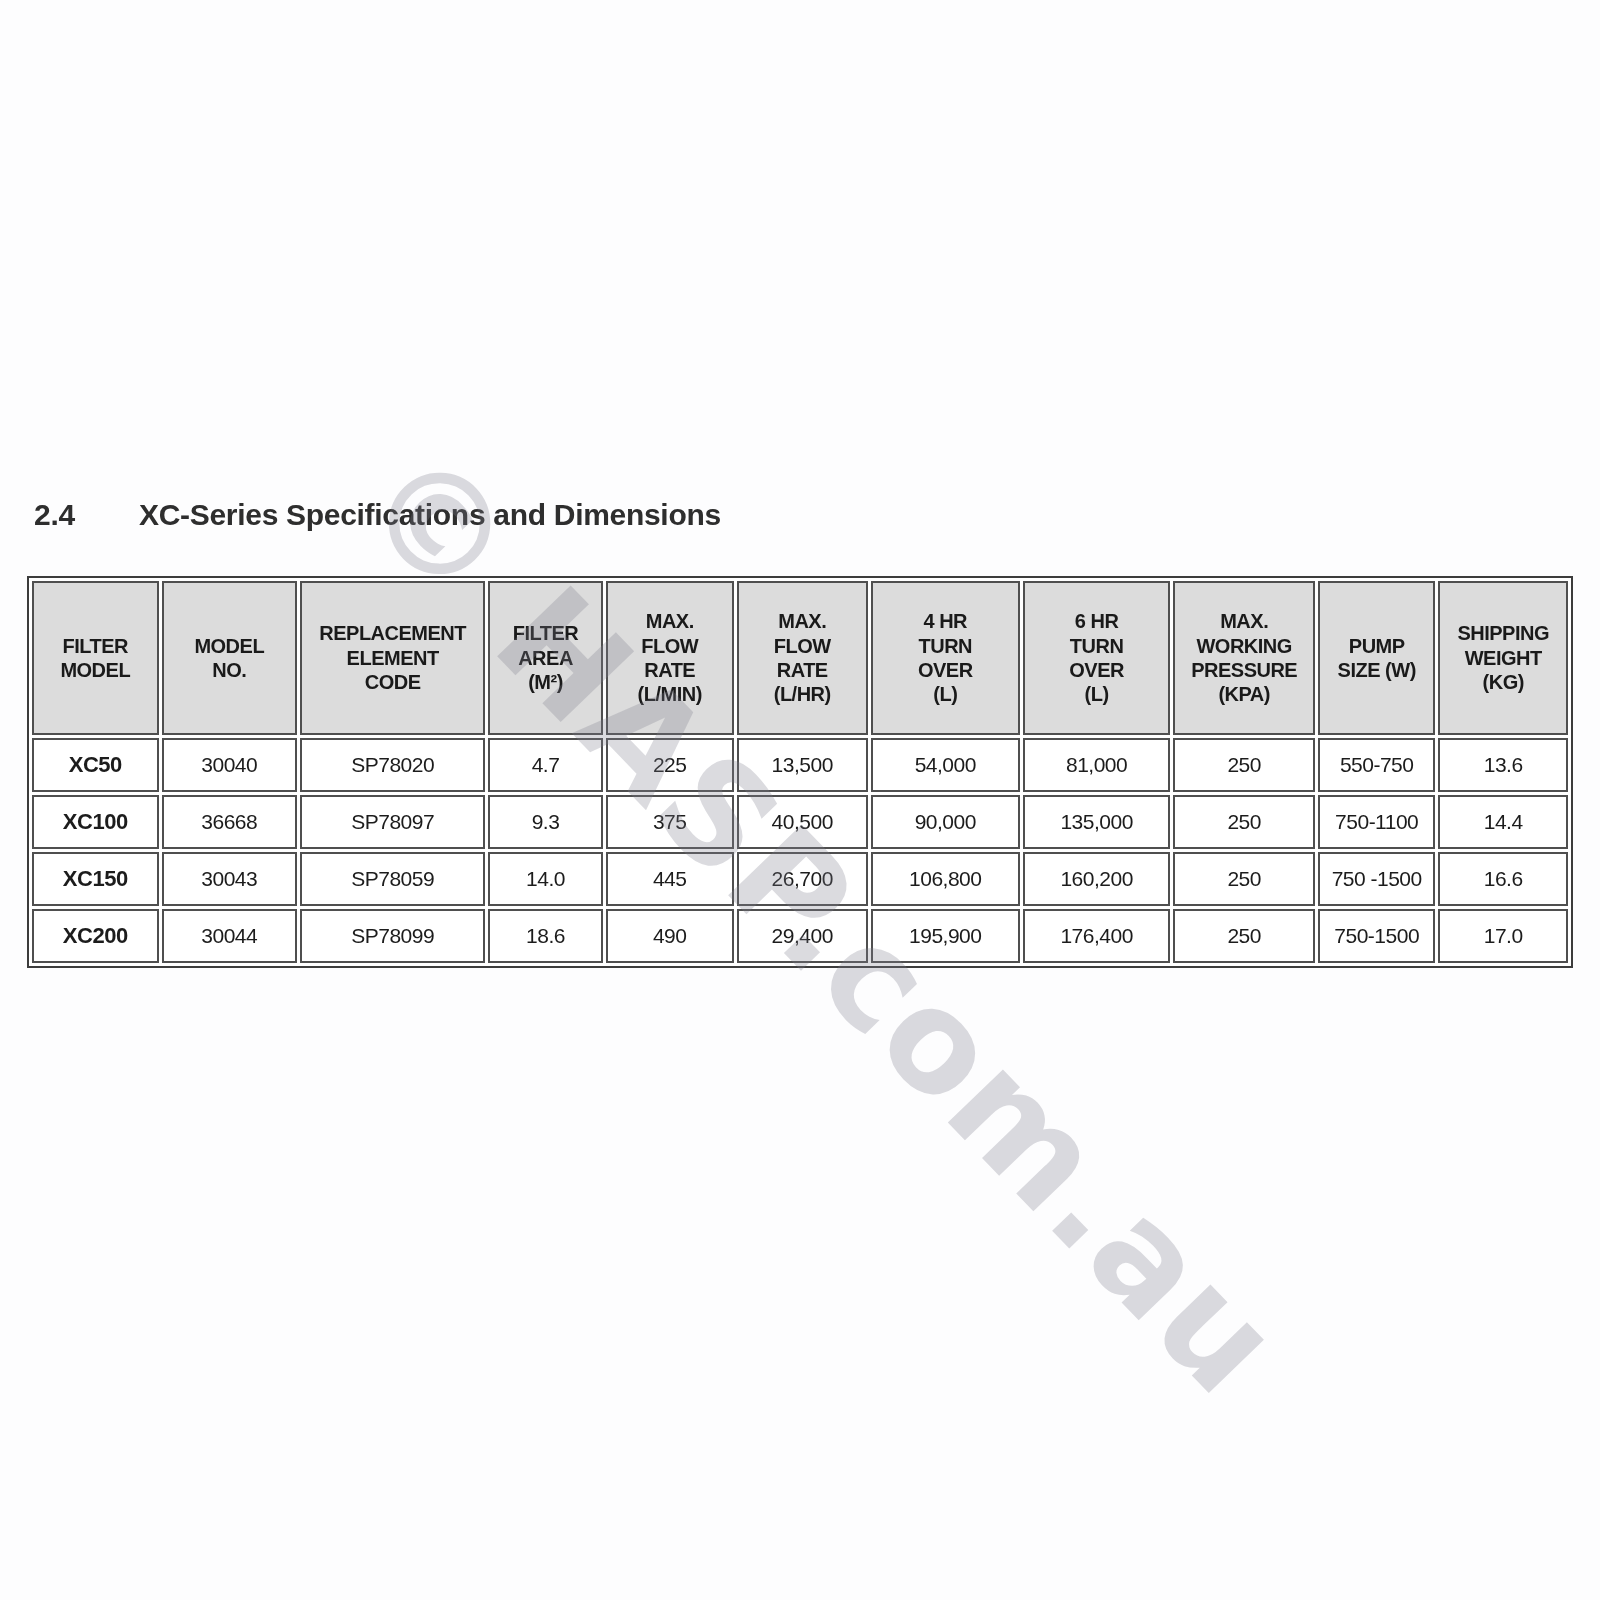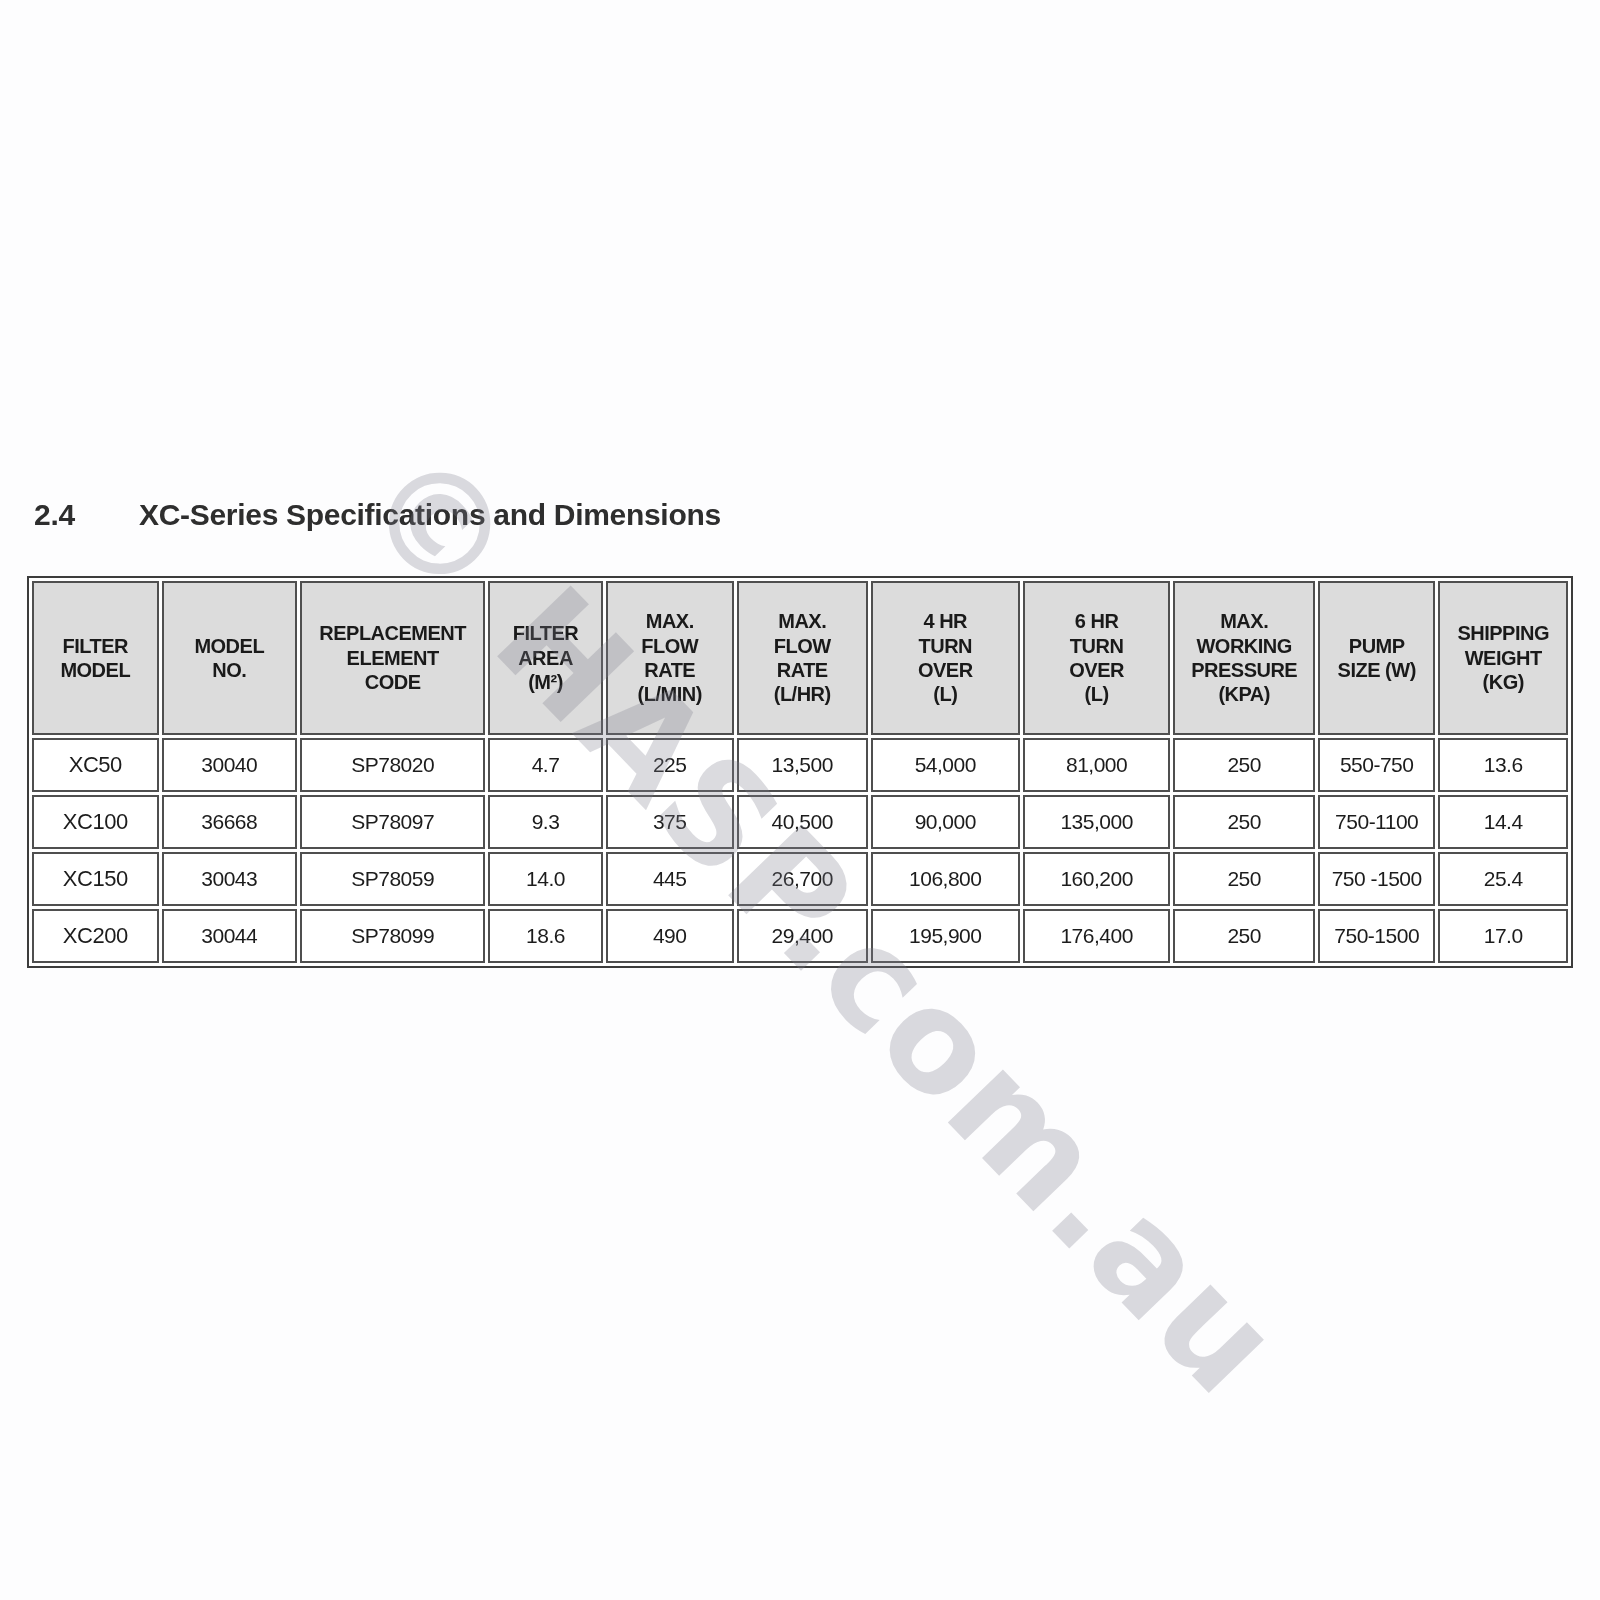--- a/index.html
+++ b/index.html
@@ -63,21 +63,21 @@
   }
   .spec-table td {
     background: #ffffff;
     height: 50px;
     font-size: 21px;
     font-weight: normal;
     letter-spacing: -0.5px;
     color: #1c1c1c;
   }
   .spec-table td.model-col {
-    font-weight: normal;
+    font-weight: bold;
     font-size: 22px;
   }
   .watermark {
     position: absolute;
     left: 448px;
     top: 418px;
     font-family: "DejaVu Sans", sans-serif;
     font-weight: bold;
     font-size: 140px;
     white-space: nowrap;
@@ -183,21 +183,21 @@
           <td class="model-col">XC150</td>
           <td>30043</td>
           <td>SP78059</td>
           <td>14.0</td>
           <td>445</td>
           <td>26,700</td>
           <td>106,800</td>
           <td>160,200</td>
           <td>250</td>
           <td>750 -1500</td>
-          <td>25.4</td>
+          <td>16.6</td>
         </tr>
         <tr>
           <td class="model-col">XC200</td>
           <td>30044</td>
           <td>SP78099</td>
           <td>18.6</td>
           <td>490</td>
           <td>29,400</td>
           <td>195,900</td>
           <td>176,400</td>

